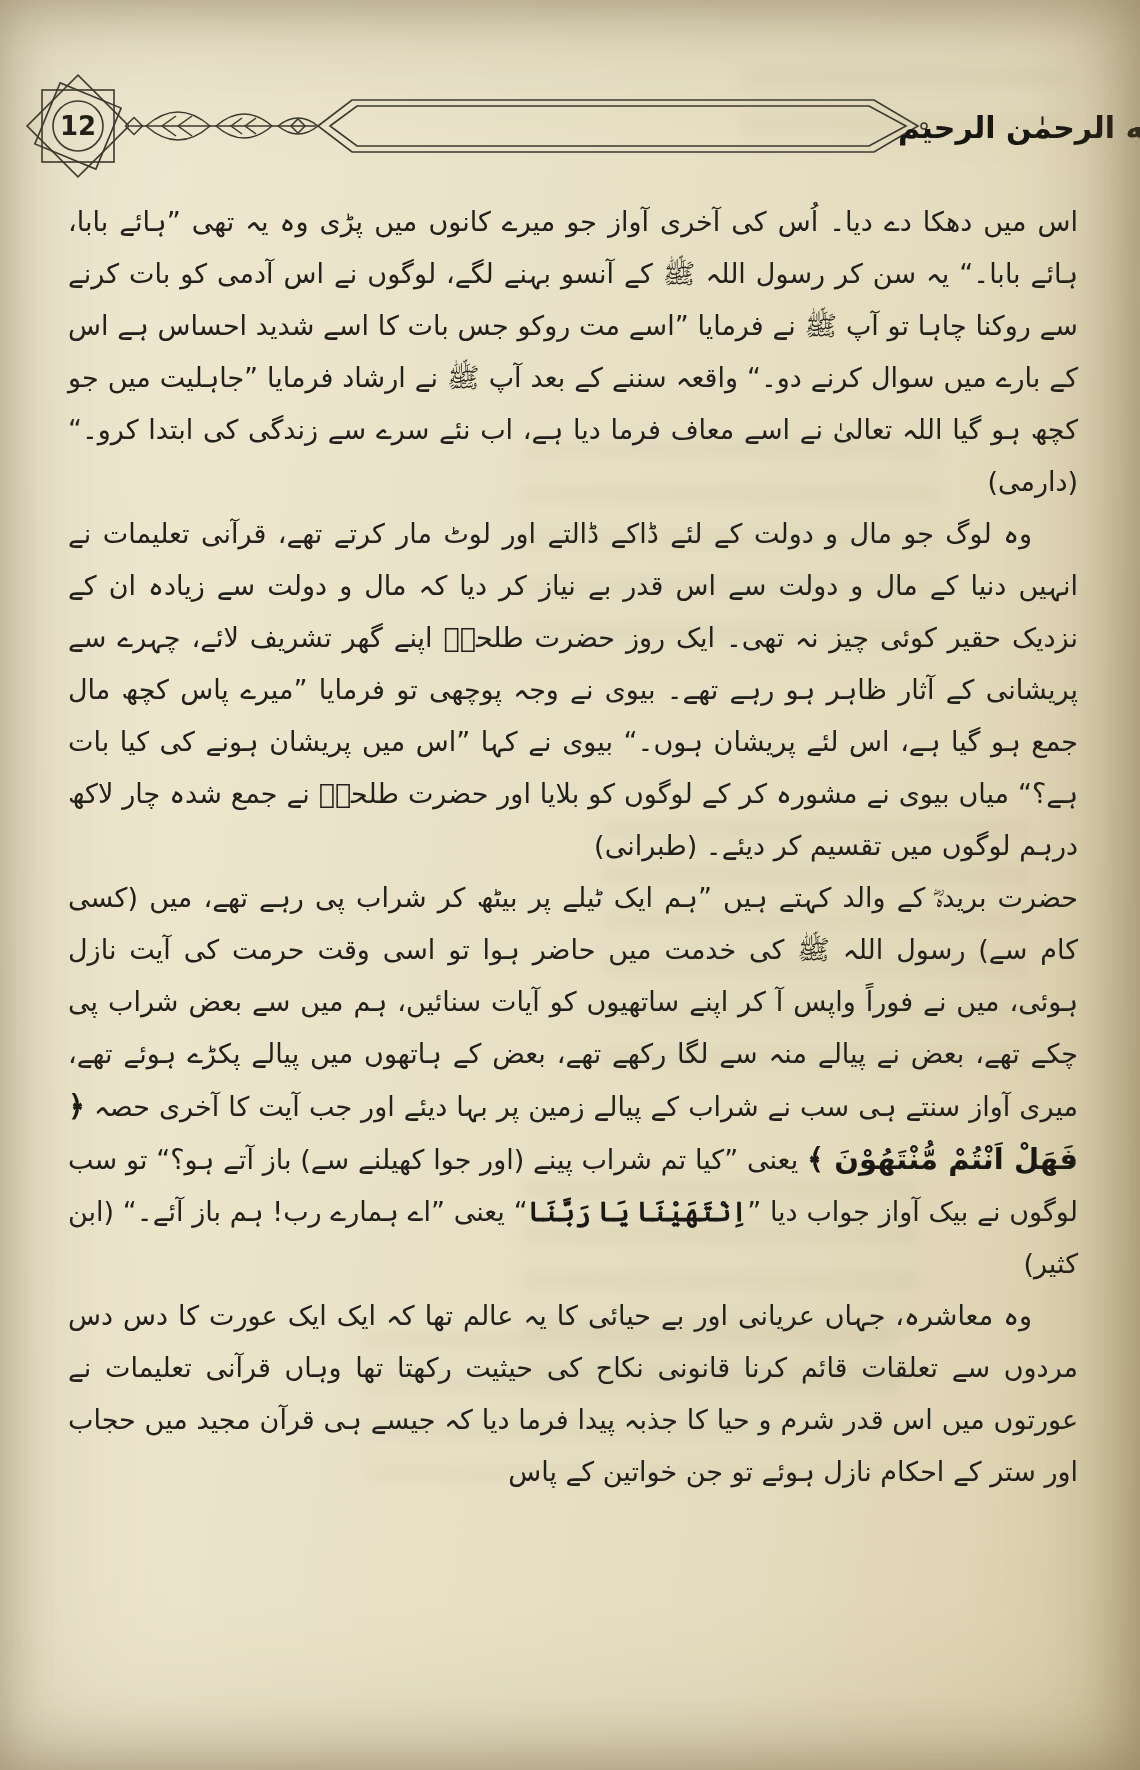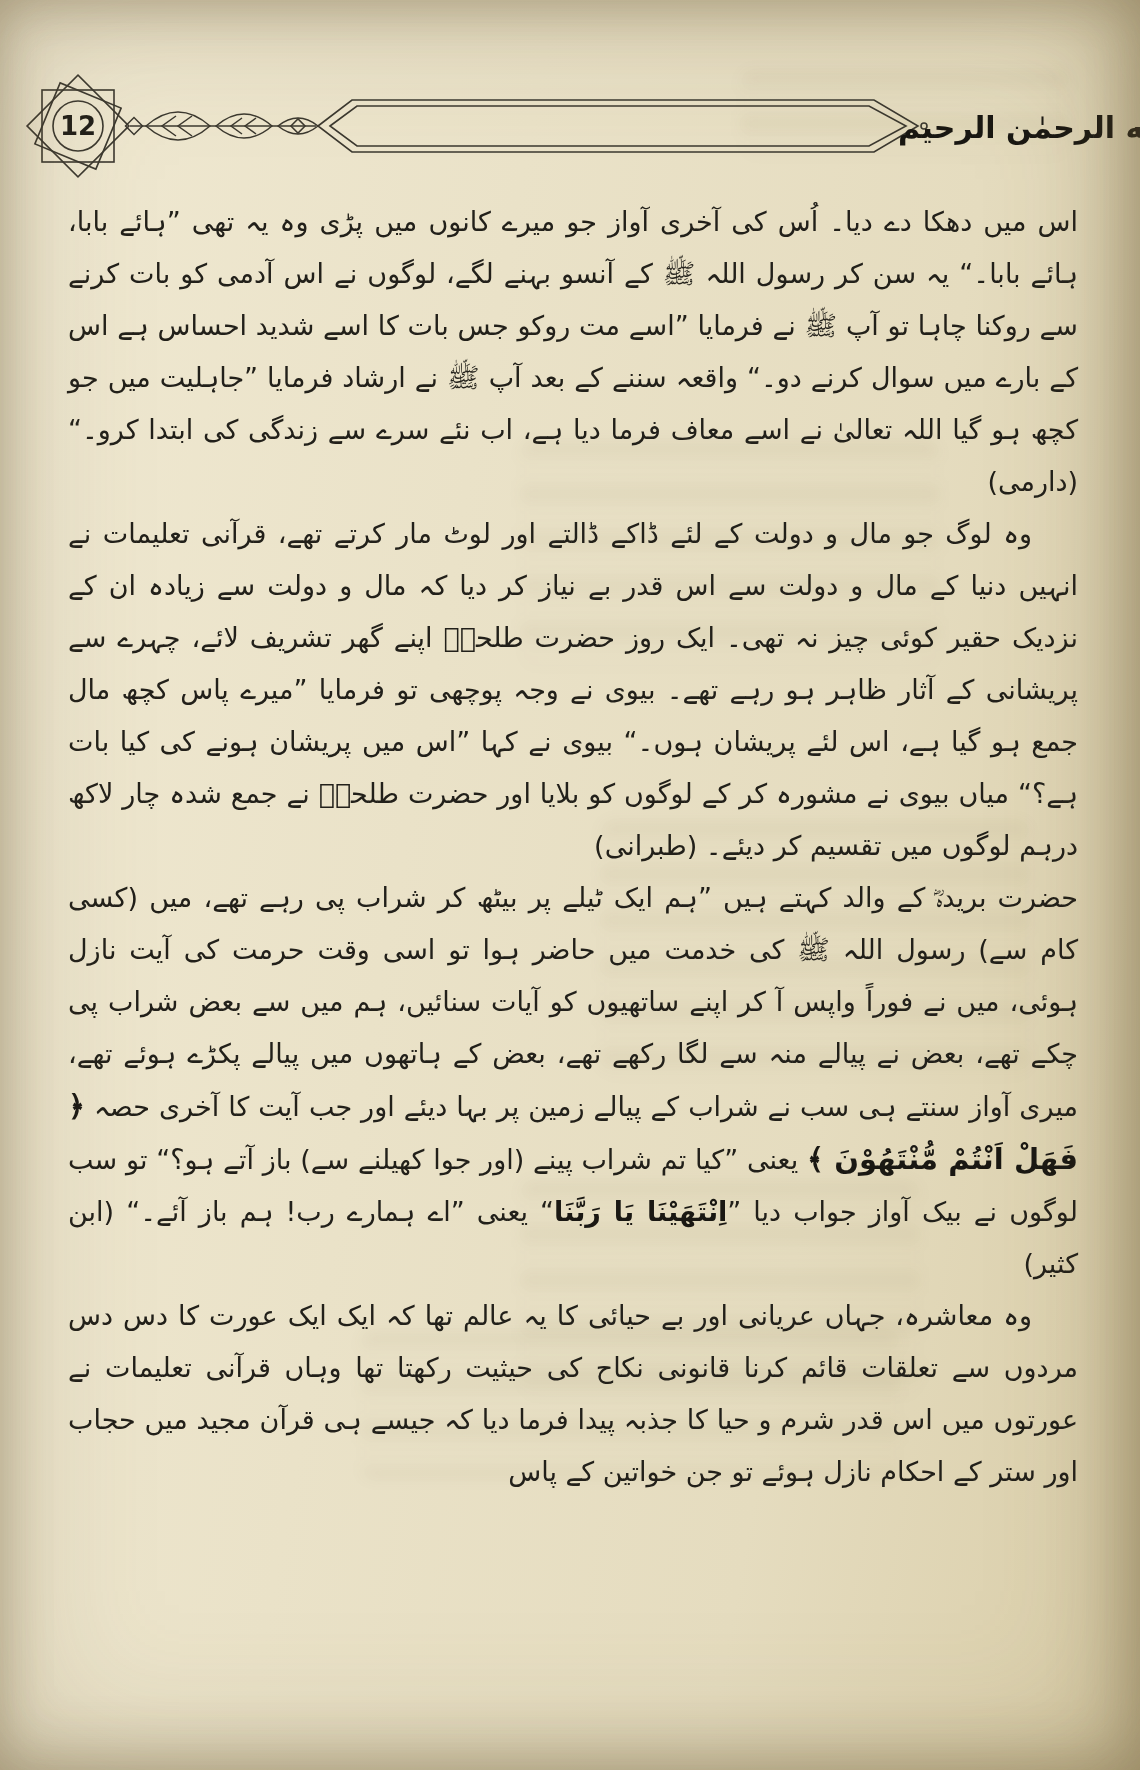--- a/index.html
+++ b/index.html
@@ -72,20 +72,21 @@
     text-indent: 46px;
   }
   .quran {
     font-weight: bold;
     font-size: 29px;
     color: #1a1813;
   }
   .reply {
     font-weight: bold;
     color: #1a1813;
+    font-family: Liberation Serif, serif;
   }
 </style>
 </head>
 <body>
 
 <div class="page">
 
   <div class="ghost g1"></div>
   <div class="ghost g2"></div>
   <div class="ghost g3"></div>

